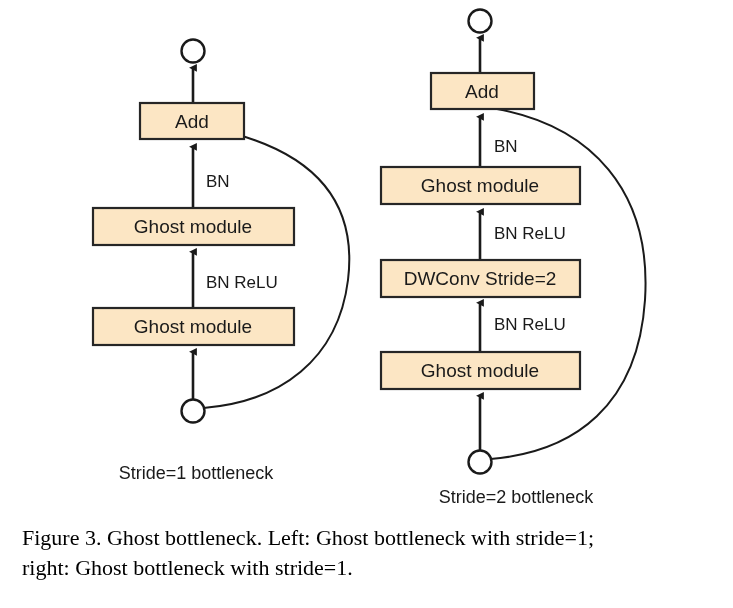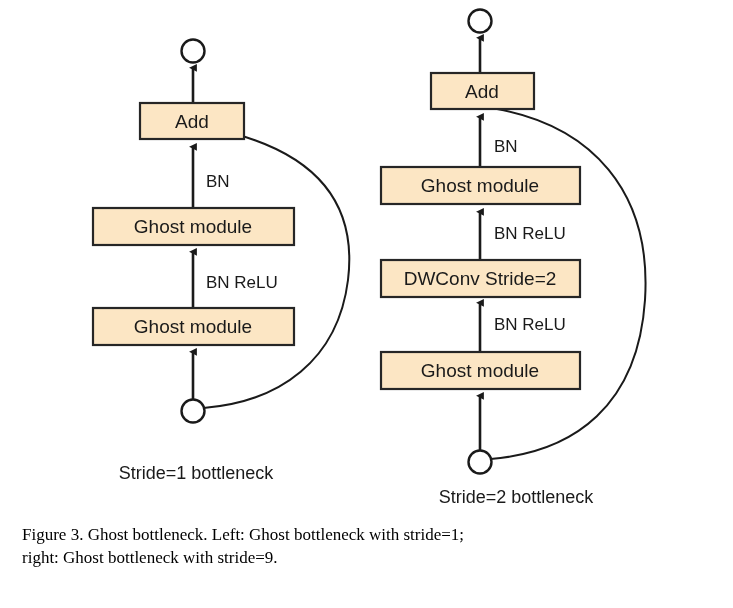--- a/index.html
+++ b/index.html
@@ -56,21 +56,21 @@
     stroke: #1a1a1a;
     stroke-width: 2.0;
     fill: none;
   }
   #caption-block {
     position: absolute;
     left: 22px;
     top: 523px;
     width: 690px;
     font-family: "Liberation Serif", serif;
-    font-size: 17px;
+    font-size: 22px;
     line-height: 1.36;
     color: #000000;
     text-align: left;
   }
 </style>
 </head>
 <body>
 
 <svg id="figure-canvas" viewBox="0 0 733 520">
   <defs>
@@ -139,14 +139,14 @@
     <text class="node-label" x="480" y="377" text-anchor="middle">Ghost module</text>
 
     <circle class="circle-node" cx="480" cy="462" r="11.5"></circle>
 
     <text class="panel-caption" x="516" y="503" text-anchor="middle">Stride=2 bottleneck</text>
   </g>
 </svg>
 
 <div id="caption-block">
   <div>Figure 3. Ghost bottleneck. Left: Ghost bottleneck with stride=1;</div>
-  <div>right: Ghost bottleneck with stride=9.</div>
+  <div>right: Ghost bottleneck with stride=1.</div>
 </div>
 
 </body></html>

